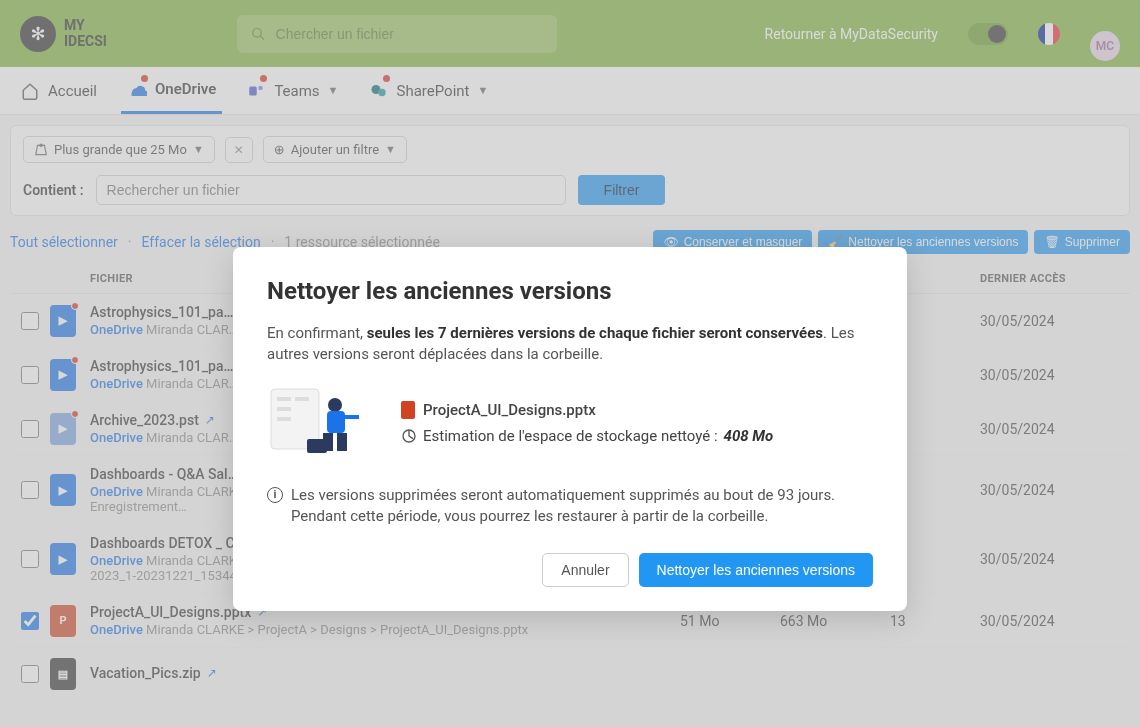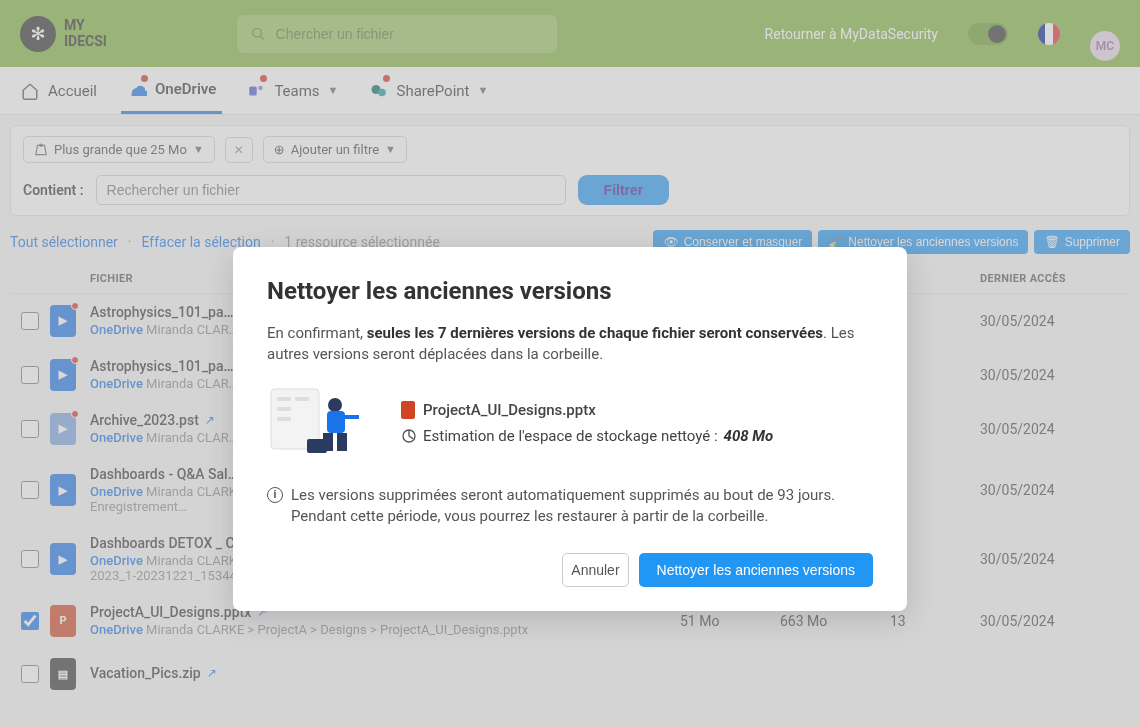--- a/index.html
+++ b/index.html
@@ -30,21 +30,21 @@
 
 
 .content { padding: 10px; }
 .panel { background: #fff; border: 1px solid #e0e0e0; border-radius: 6px; padding: 10px 12px; }
 .filters-row { display: flex; align-items: center; gap: 10px; }
 .chip { display: inline-flex; align-items: center; gap: 6px; border: 1px solid #d0d0d0; border-radius: 5px; padding: 5px 10px; font-size: 13px; color: #444; }
 .chip-close { color: #888; cursor: pointer; padding: 5px 8px; border: 1px solid #d0d0d0; border-radius: 5px; font-size: 12px; }
 .contains-row { display: flex; align-items: center; gap: 12px; margin-top: 12px; }
 .contains-row label { font-size: 14px; font-weight: 600; color: #333; }
 .contains-input { border: 1px solid #d0d0d0; border-radius: 5px; padding: 6px 10px; font-size: 14px; width: 470px; }
-.filter-btn { background: #2196f3; color: #4c1d95; border: none; border-radius: 9px; padding: 7px 26px; font-size: 14px; font-weight: 700; cursor: pointer; }
+.filter-btn { background: #2196f3; color: #0f172a; border: none; border-radius: 4px; padding: 7px 26px; font-size: 14px; font-weight: 400; cursor: pointer; }
 
 
 .sel-bar { display: flex; align-items: center; gap: 10px; margin: 14px 0 10px; font-size: 14px; }
 .sel-link { color: #1a73e8; cursor: pointer; }
 .sel-sep { color: #888; }
 .sel-count { color: #888; }
 .sel-actions { margin-left: auto; display: flex; gap: 6px; }
 .sel-action { background: #2196f3; color: #fff; border: none; border-radius: 4px; padding: 5px 10px; font-size: 12px; display: inline-flex; align-items: center; gap: 5px; cursor: pointer; }
 
 
@@ -72,21 +72,21 @@
 .modal-fileblock { display: flex; gap: 24px; align-items: center; margin-bottom: 22px; }
 .illust { width: 110px; height: 80px; position: relative; }
 .modal-fileinfo { font-size: 15px; color: #444; }
 .modal-filename { display: flex; align-items: center; gap: 8px; margin-bottom: 8px; font-weight: 500; }
 .ppt-small { width: 14px; height: 18px; background: #d04423; border-radius: 2px; display: inline-block; }
 .est-line { display: flex; align-items: center; gap: 6px; }
 .est-line b { color: #333; font-style: italic; }
 .modal-warn { font-size: 15px; color: #555; line-height: 1.4; margin-bottom: 26px; display: flex; gap: 8px; }
 .info-ico { flex-shrink: 0; width: 16px; height: 16px; border: 1.5px solid #555; border-radius: 50%; display: inline-flex; align-items: center; justify-content: center; font-size: 11px; font-weight: 700; margin-top: 2px; }
 .modal-actions { display: flex; justify-content: flex-end; gap: 10px; }
-.btn-cancel { background: #fff; border: 1px solid #ccc; border-radius: 5px; padding: 8px 8px; font-size: 14px; color: #555; cursor: pointer; }
+.btn-cancel { background: #fff; border: 1px solid #ccc; border-radius: 5px; padding: 8px 18px; font-size: 14px; color: #555; cursor: pointer; }
 .btn-primary { background: #2196f3; border: none; color: #fff; border-radius: 5px; padding: 8px 18px; font-size: 14px; cursor: pointer; }
 
 svg { display: block; }
 </style>
 </head>
 <body>
 
 <div class="header">
   <div class="logo">
     <div class="logo-icon">✻</div>

